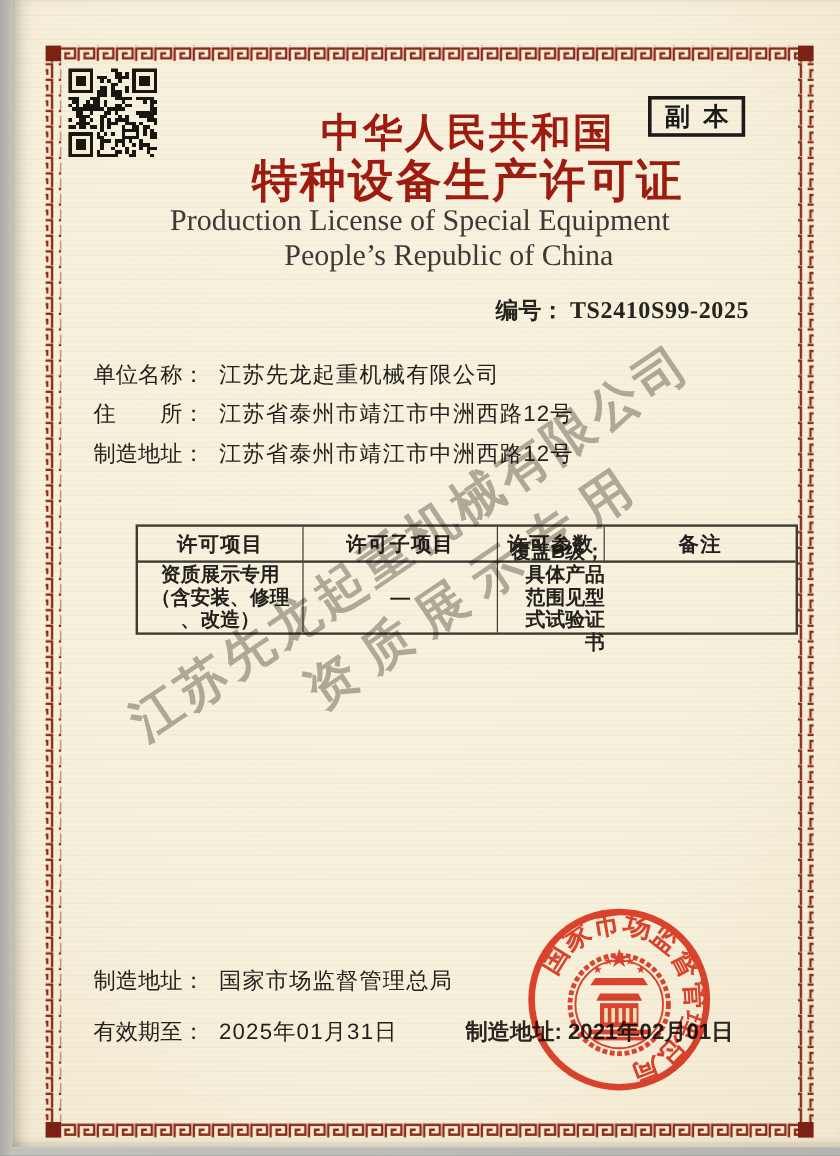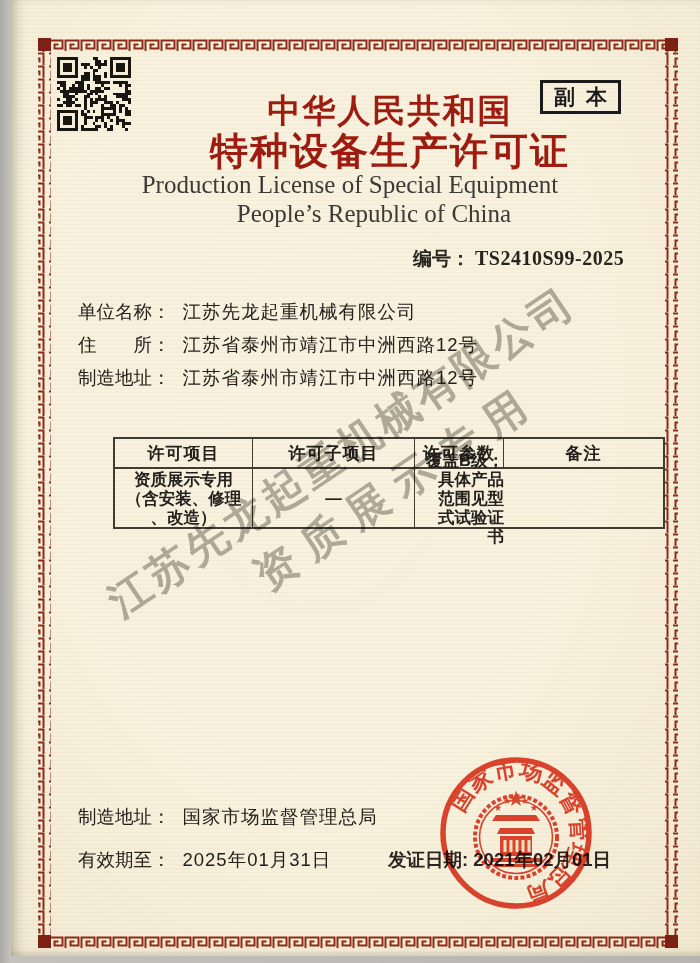--- a/index.html
+++ b/index.html
@@ -352,21 +352,21 @@
       <span>制造地址：</span>
       <span class="val">国家市场监督管理总局</span>
     </div>
     <div class="frow">
       <span>有效期至：</span>
       <span class="val">2025年01月31日</span>
     </div>
   </div>
 
   <div class="abs issue-date">
-    <span>发证日期:</span>
+    <span>制造地址:</span>
     <span>2021年02月01日</span>
   </div>
 
   <div class="abs wm wm1">江苏先龙起重机械有限公司</div>
   <div class="abs wm wm2">资质展示专用</div>
 
   <svg class="abs seal-svg" width="160" height="160" viewBox="0 0 160 160">
     <circle cx="80" cy="80" r="73" fill="none" stroke="#df331d" stroke-width="5.5"></circle>
     <defs>
       <path id="sealArc" d="M 24 80 A 56 56 0 1 1 136 80 A 56 56 0 1 1 24 80" fill="none"></path>

